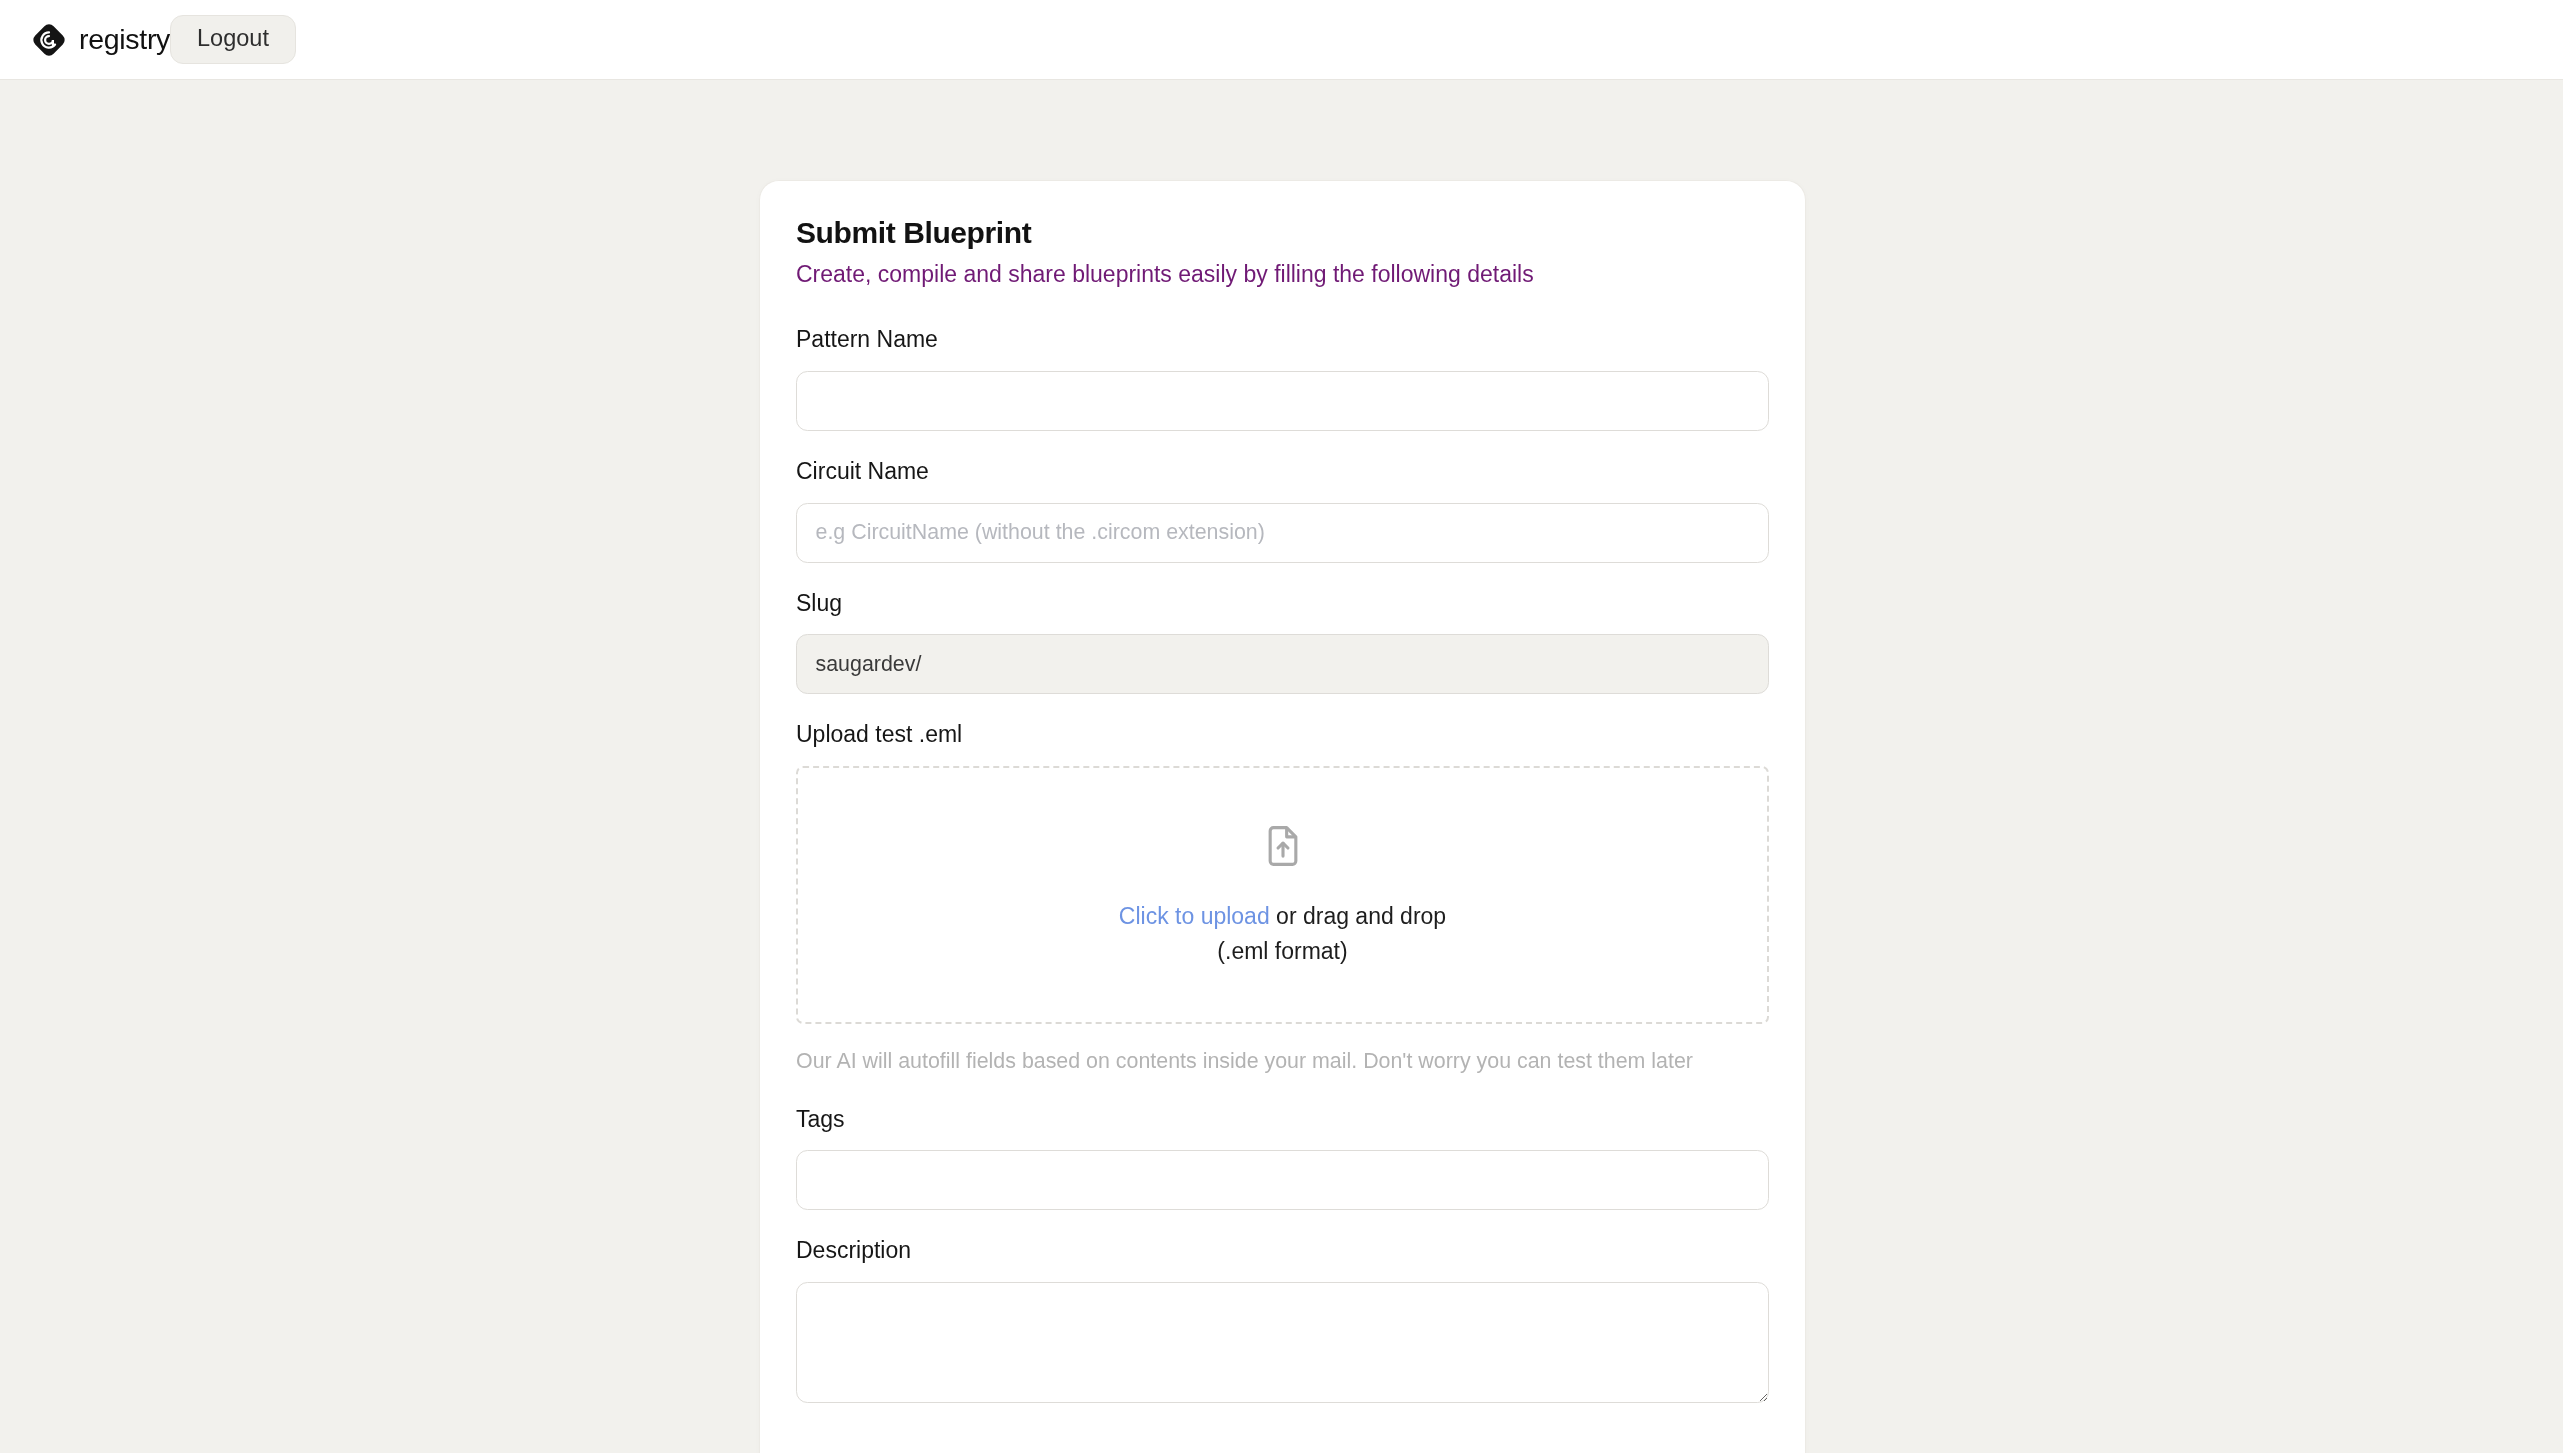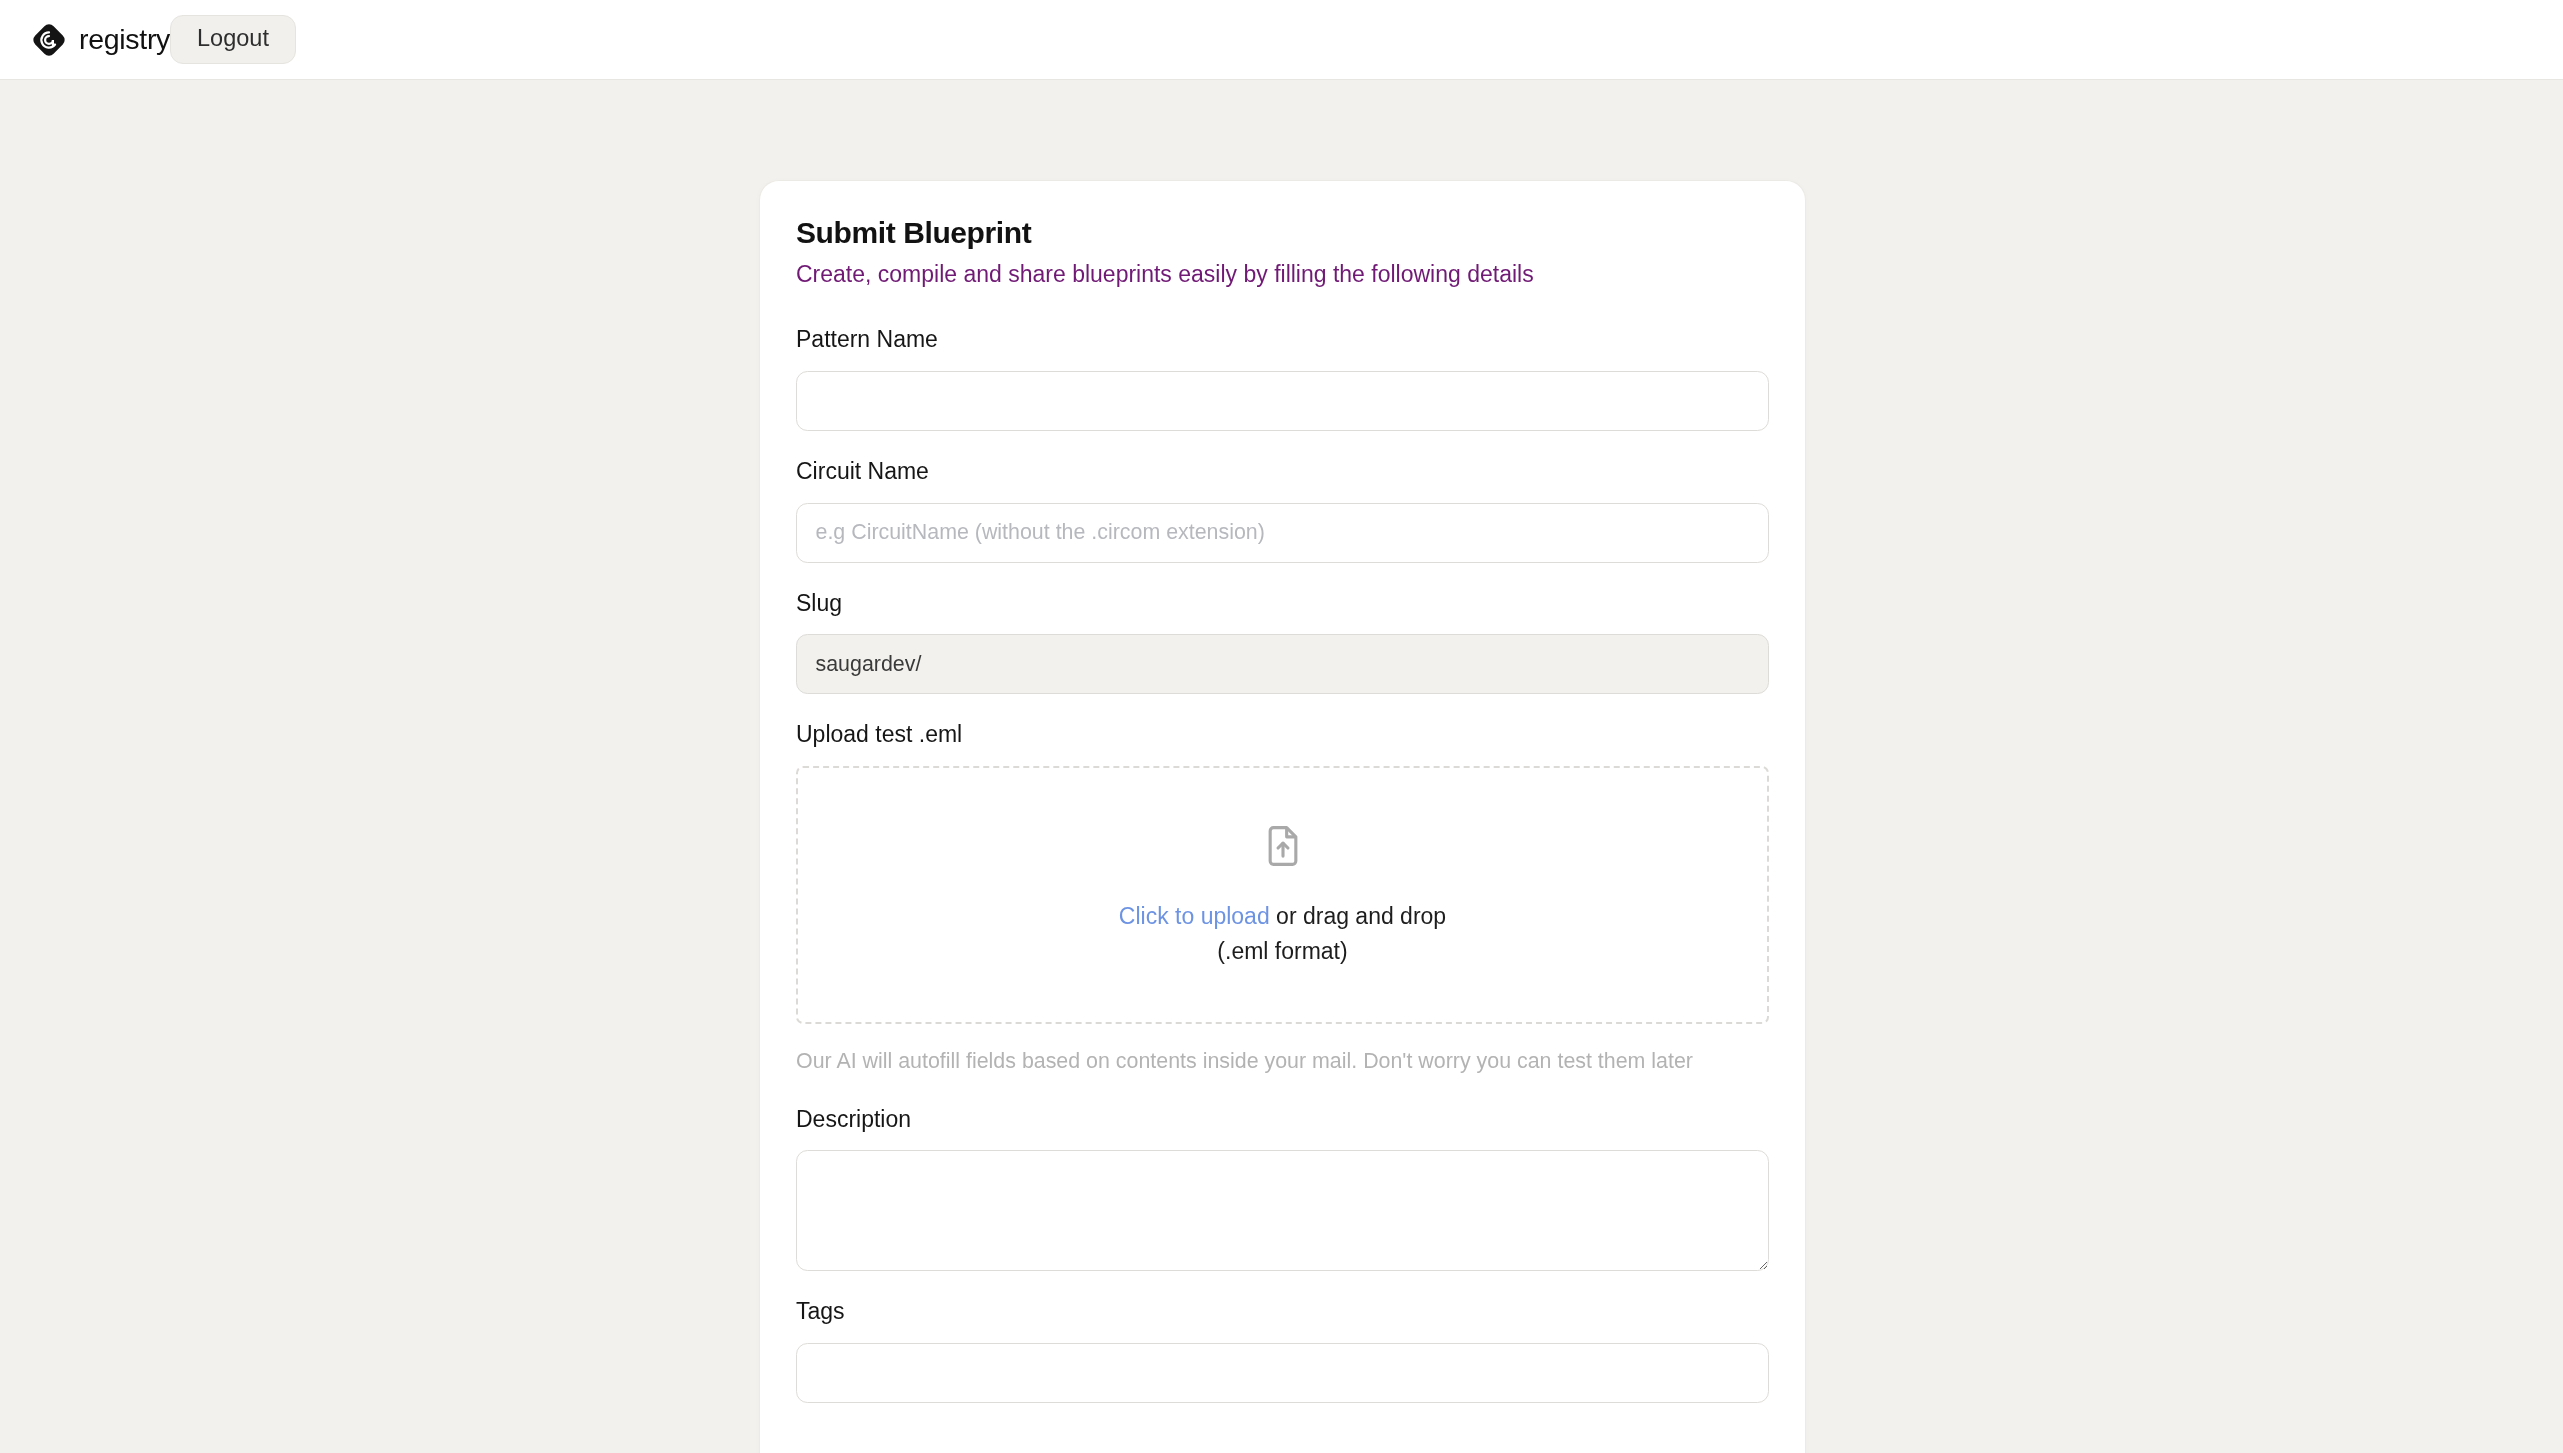--- a/index.html
+++ b/index.html
@@ -255,24 +255,24 @@
         </span>
         <div class="dropzone-main">
           <span class="dropzone-link">Click to upload</span><span> or drag and drop</span>
         </div>
         <div class="dropzone-sub">(.eml format)</div>
       </div>
       <div class="helper-text">Our AI will autofill fields based on contents inside your mail. Don't worry you can test them later</div>
     </div>
 
     <div class="field">
+      <label class="field-label">Tags</label>
+      <input class="text-input" type="text" placeholder="" style="">
+    </div>
+
+    <div class="field">
       <label class="field-label">Description</label>
       <textarea class="textarea-input" placeholder="" style=""></textarea>
     </div>
 
-    <div class="field">
-      <label class="field-label">Tags</label>
-      <input class="text-input" type="text" placeholder="" style="">
-    </div>
-
   </div>
 </div>
 
 
 </body></html>

